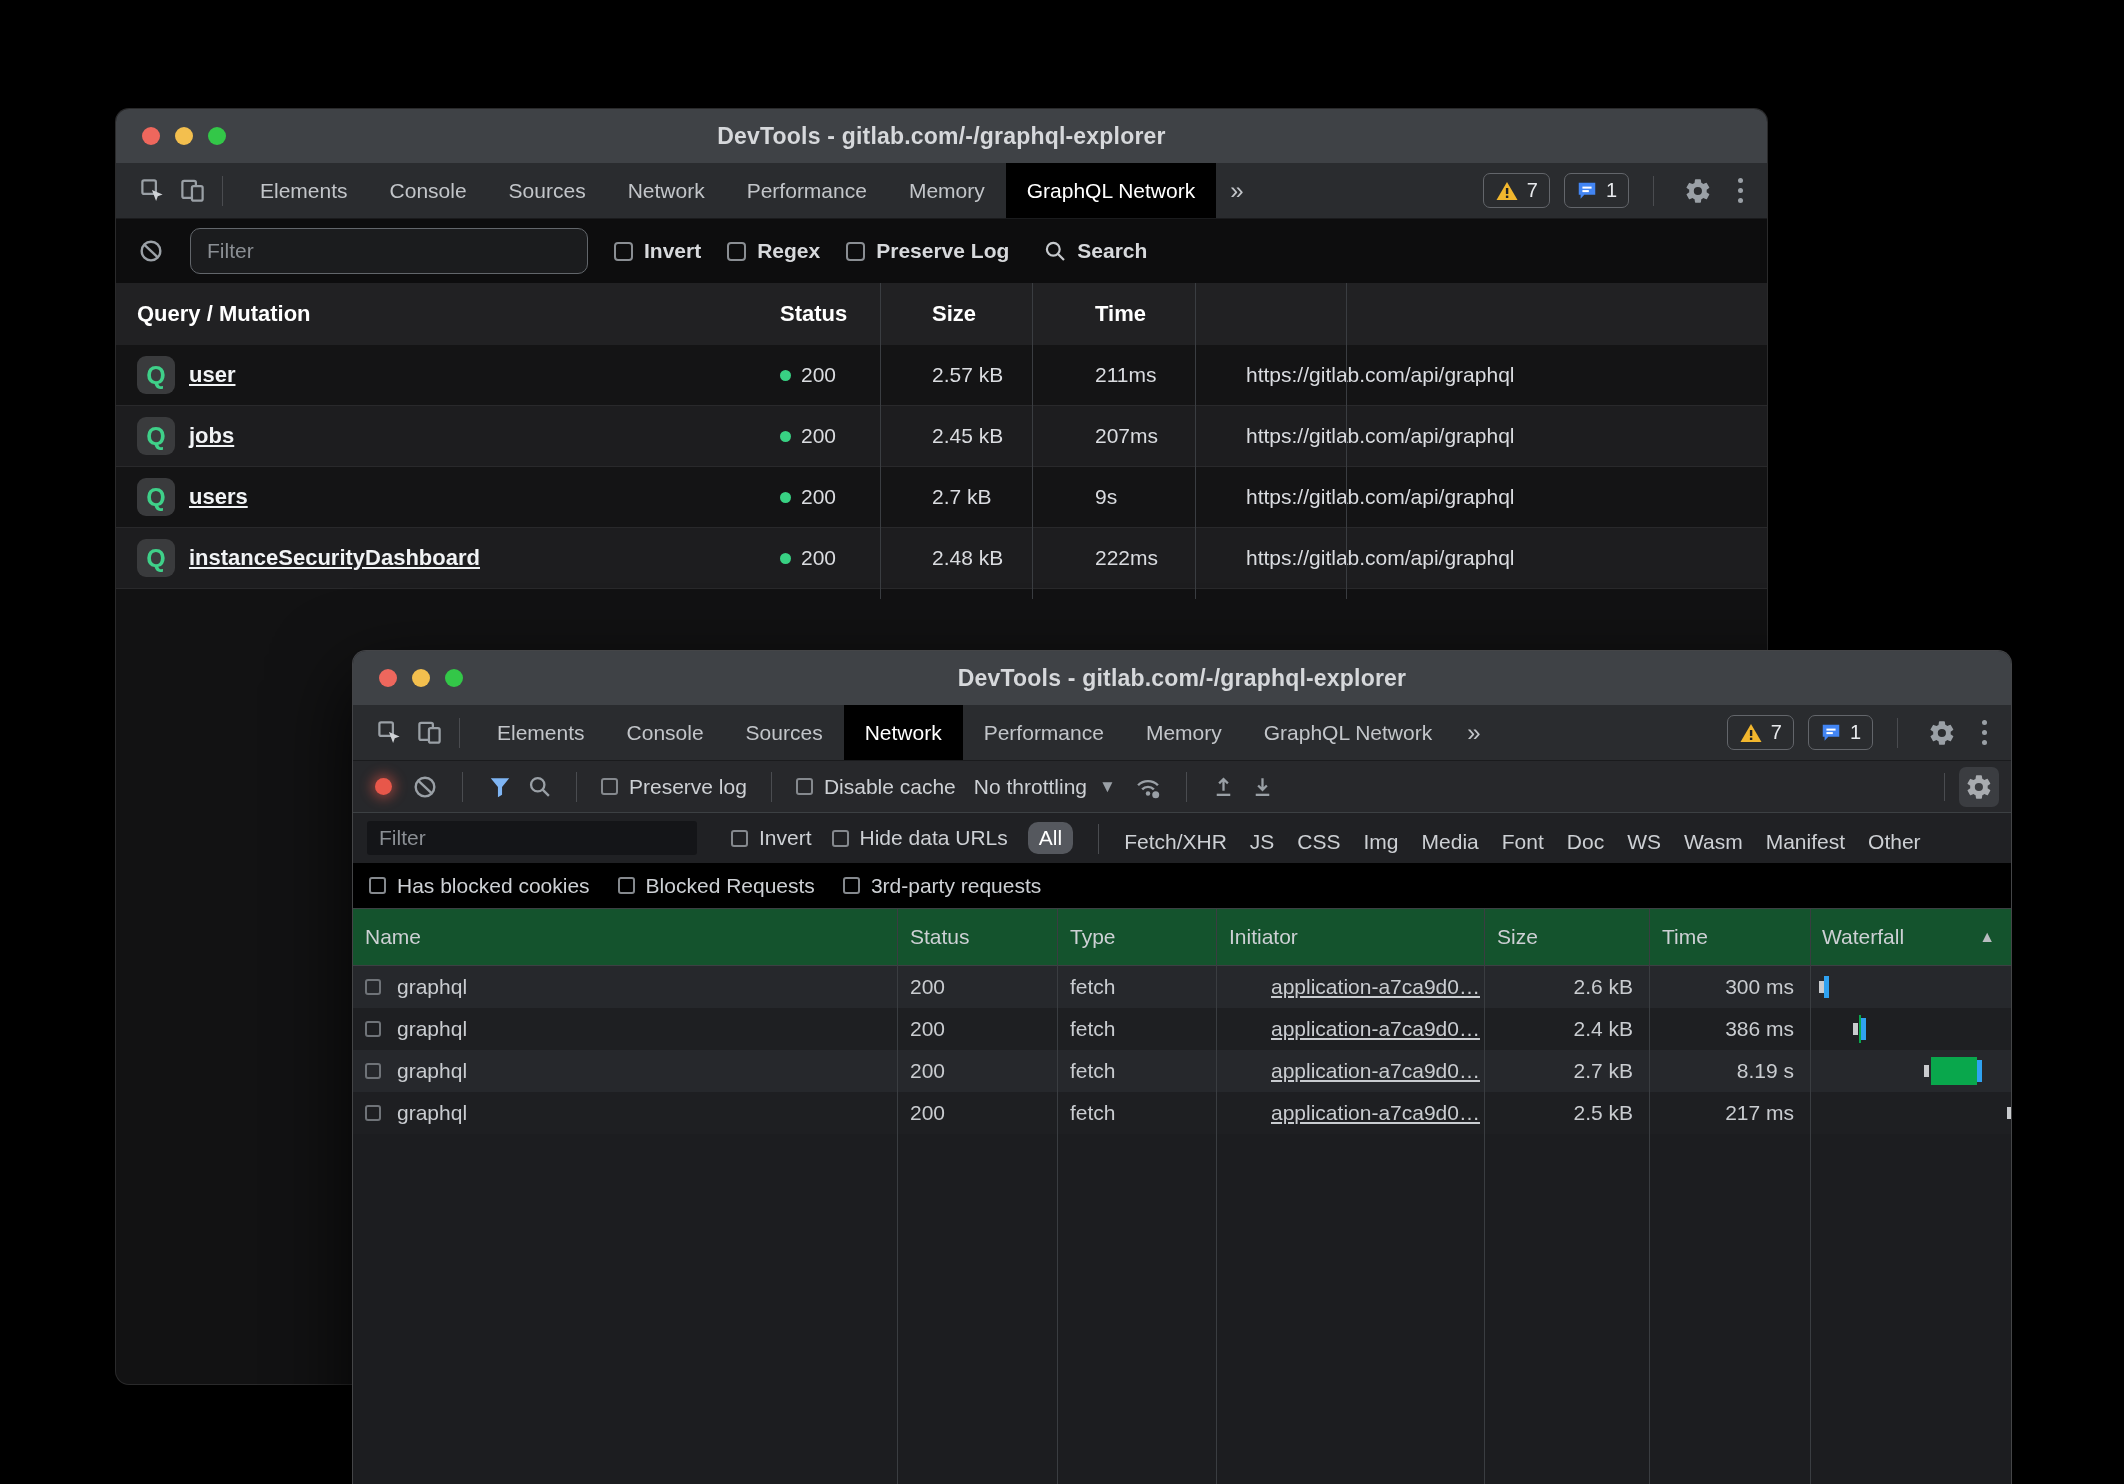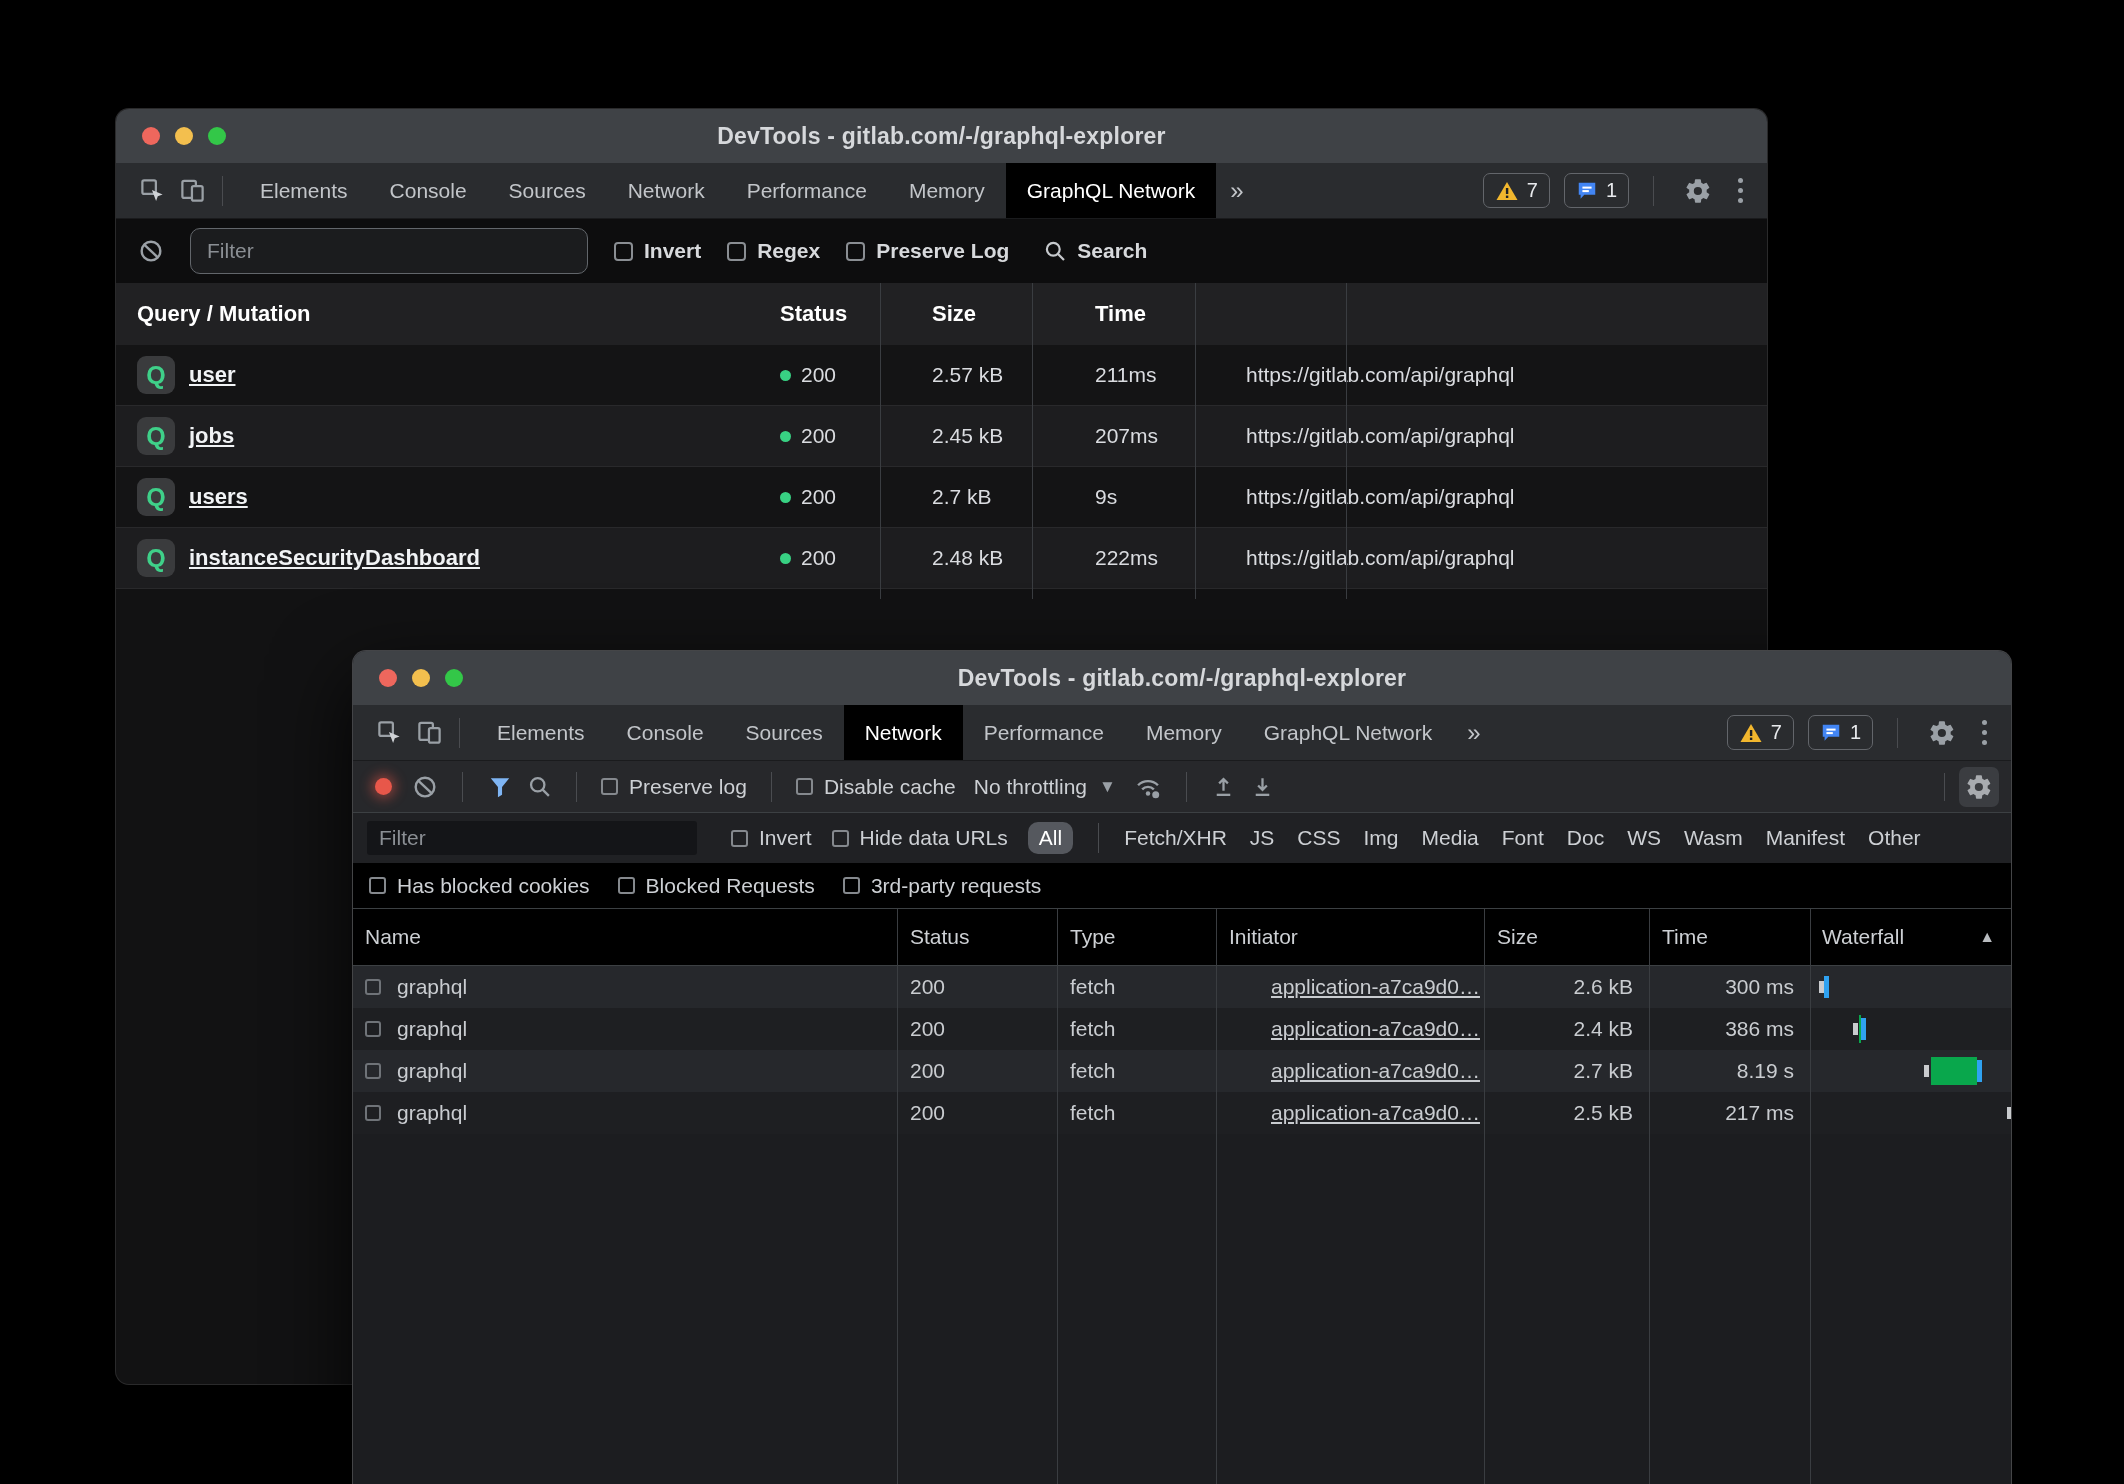--- a/index.html
+++ b/index.html
@@ -85,29 +85,29 @@
   .toolbar-enddiv { position:absolute; right:66px; top:12px; width:1px; height:28px; background:#4a4c50; }
 
   
   .net-filterbar { height:50px; background:#202124; display:flex; align-items:center; gap:20px; padding:0 14px; }
   .ft-input { width:330px; height:34px; background:#141518; border:none; border-radius:3px;
               color:#e8eaed; font-size:21px; padding:0 12px; outline:none;
               font-family:"Liberation Sans", sans-serif; }
   .ft-input::placeholder { color:#8b8f94; }
   .cb-sm { width:17px; height:17px; border:2px solid #85898e; border-radius:3px; background:transparent; flex:none; }
   .cb-label-n { font-size:21px; font-weight:400; color:#cdd0d4; white-space:nowrap; }
-  .chips { display:flex; align-items:center; gap:23px; }
+  .chips { display:flex; align-items:flex-end; gap:23px; }
   .chip { font-size:21px; color:#cdd0d4; white-space:nowrap; }
   .chip.selected { background:#55585e; color:#fff; border-radius:10px; padding:4px 11px; }
 
   .net-optionsrow { height:46px; background:#000000; border-bottom:1px solid #3c4043;
                     display:flex; align-items:center; gap:28px; padding:0 16px; }
 
   
-  .ft-header { position:relative; height:57px; background:#000000; border-bottom:1px solid #3c4043; }
+  .ft-header { position:relative; height:57px; background:#14532d; border-bottom:1px solid #3c4043; }
   .ft-header .cell { font-size:21px; font-weight:500; color:#cdd0d4; }
   .ft-row { position:relative; height:42px; }
   .ft-row.odd  { background:#26282c; }
   .ft-row.even { background:#1e1f22; }
   .ft-val { font-size:21px; color:#c9ccd0; }
   .ft-link { text-decoration:underline;margin-left:42px; }
   .ft-empty { position:relative; height:351px; background:#1c1d20; }
   .row-cb { width:16px; height:16px; border:2px solid #6f7378; border-radius:3px; background:transparent; flex:none; }
 
   

